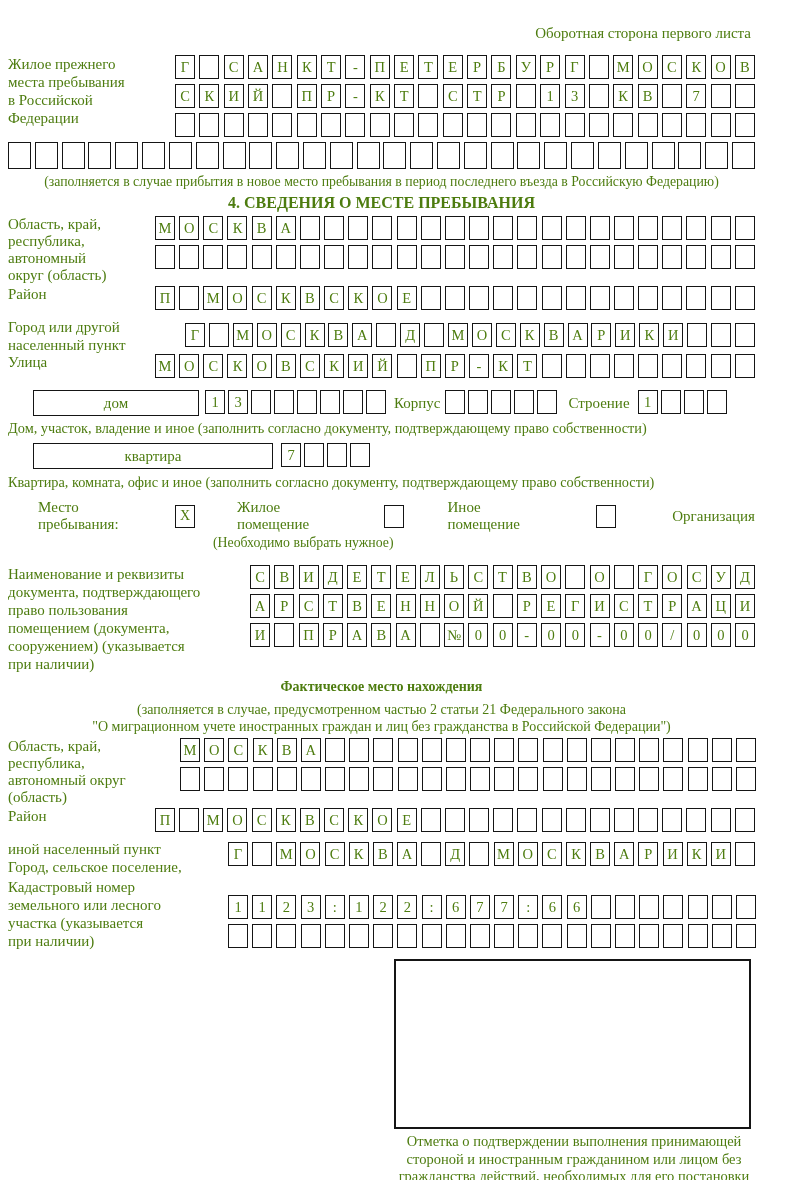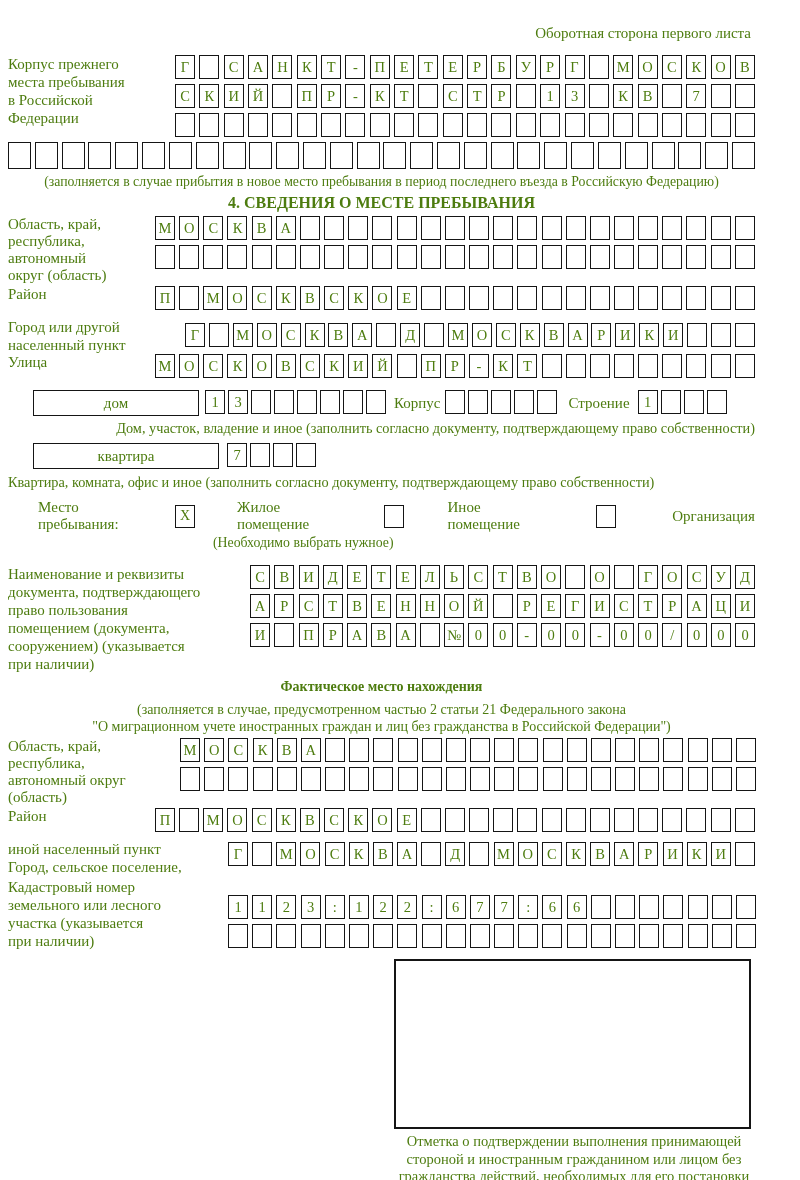--- a/index.html
+++ b/index.html
@@ -44,21 +44,21 @@
 </style>
 </head>
 <body>
 
 <div class="page">
 
   <div class="side-note" style="padding-right:4px;">Оборотная сторона первого листа</div>
 
   <div class="flexrow" style="margin-top:13px;">
     <div class="lbl" style="width:167px;">
-      <div>Корпус прежнего</div>
+      <div>Жилое прежнего</div>
       <div>места пребывания</div>
       <div>в Российской</div>
       <div>Федерации</div>
     </div>
     <div class="boxcol">
       <div class="boxrow w580">
           <span class="cell">Г</span>
           <span class="cell"></span>
           <span class="cell">С</span>
           <span class="cell">А</span>
@@ -352,24 +352,24 @@
         <span class="cell"></span>
       </div>
     <div class="plain-lbl" style="margin-left:8px;margin-right:8px;">Строение</div>
     <div class="inline-cells">
         <span class="cell">1</span>
         <span class="cell"></span>
         <span class="cell"></span>
         <span class="cell"></span>
       </div>
   </div>
-  <div style="font-size:14.3px;line-height:17px;margin-top:4px;text-align:right;">Дом, участок, владение и иное (заполнить согласно документу, подтверждающему право собственности)</div>
+  <div style="font-size:14.3px;line-height:17px;margin-top:4px;">Дом, участок, владение и иное (заполнить согласно документу, подтверждающему право собственности)</div>
 
   <div class="flexrow" style="margin-top:6px;align-items:flex-start;">
-    <div class="named-rect" style="width:186px;margin-left:25px;">квартира</div>
+    <div class="named-rect" style="width:240px;margin-left:25px;">квартира</div>
     <div class="inline-cells" style="margin-left:8px;">
         <span class="cell">7</span>
         <span class="cell"></span>
         <span class="cell"></span>
         <span class="cell"></span>
       </div>
   </div>
   <div style="font-size:14.3px;line-height:17px;margin-top:5px;">Квартира, комната, офис и иное (заполнить согласно документу, подтверждающему право собственности)</div>
 
   <div class="mesto-line" style="margin-left:30px;">

